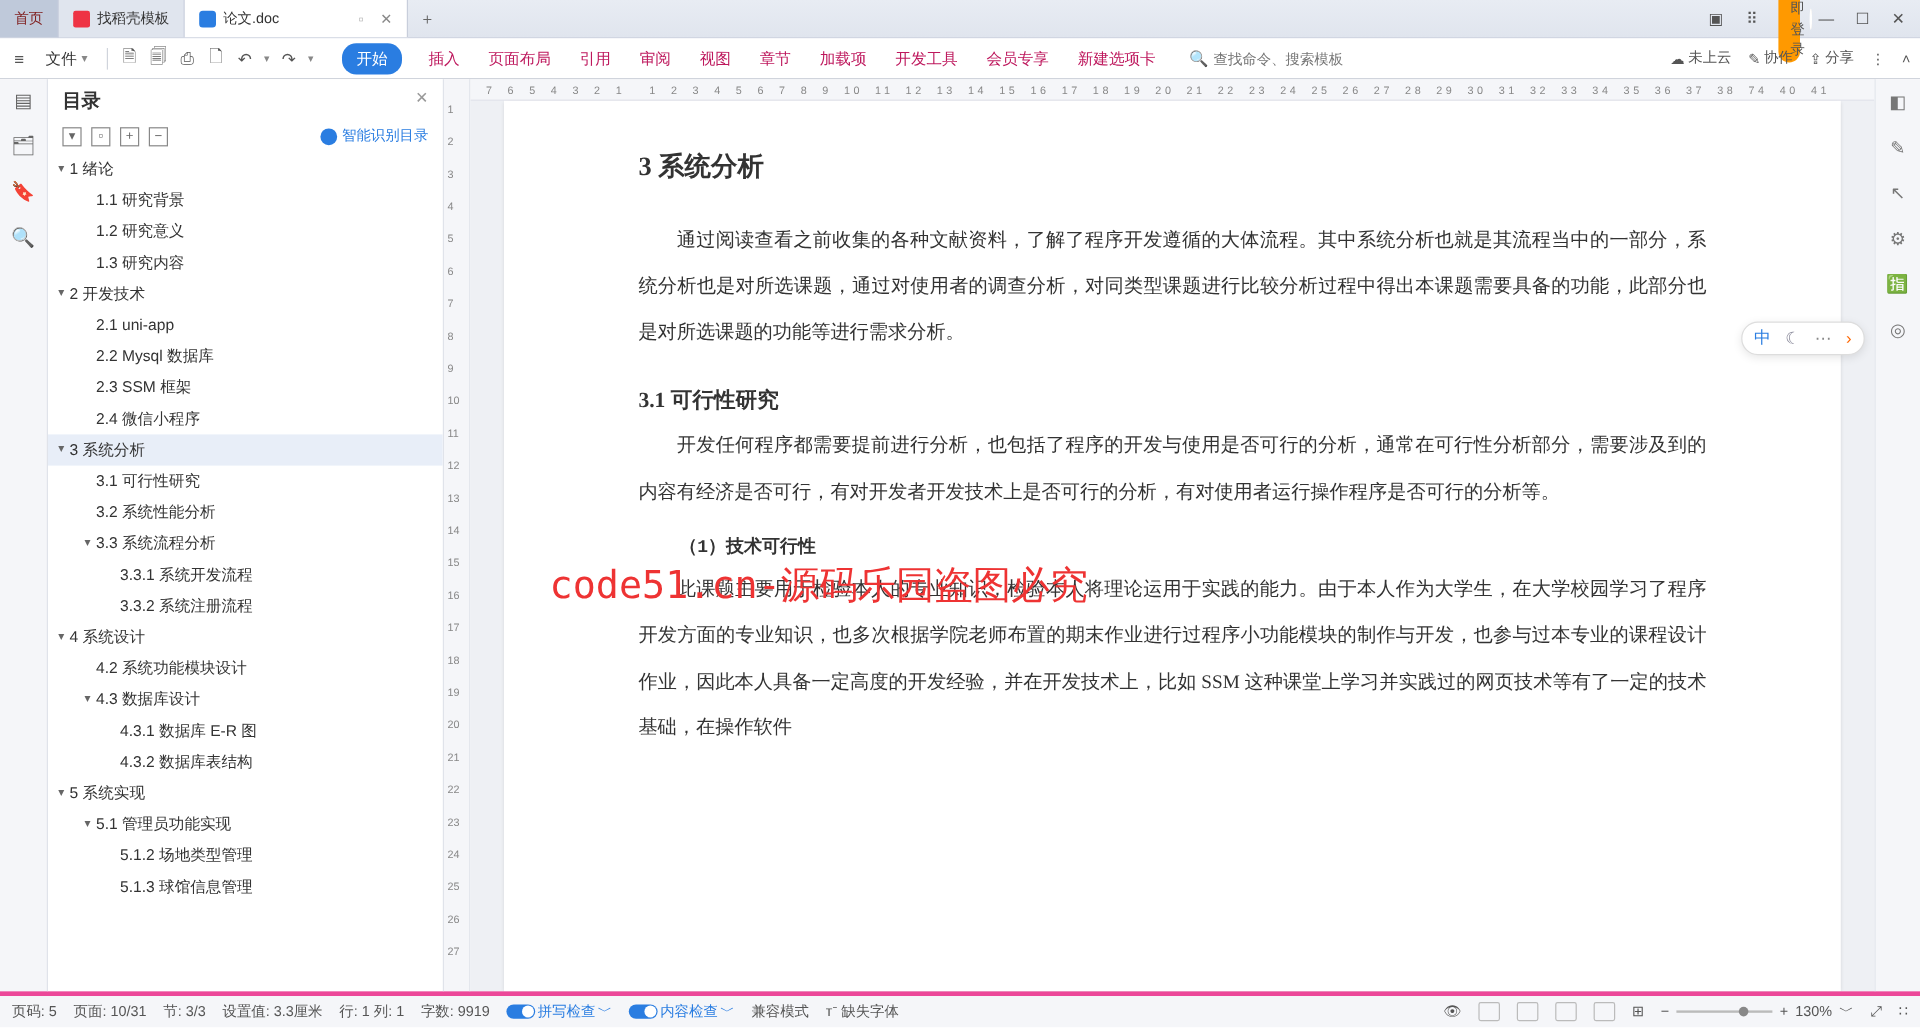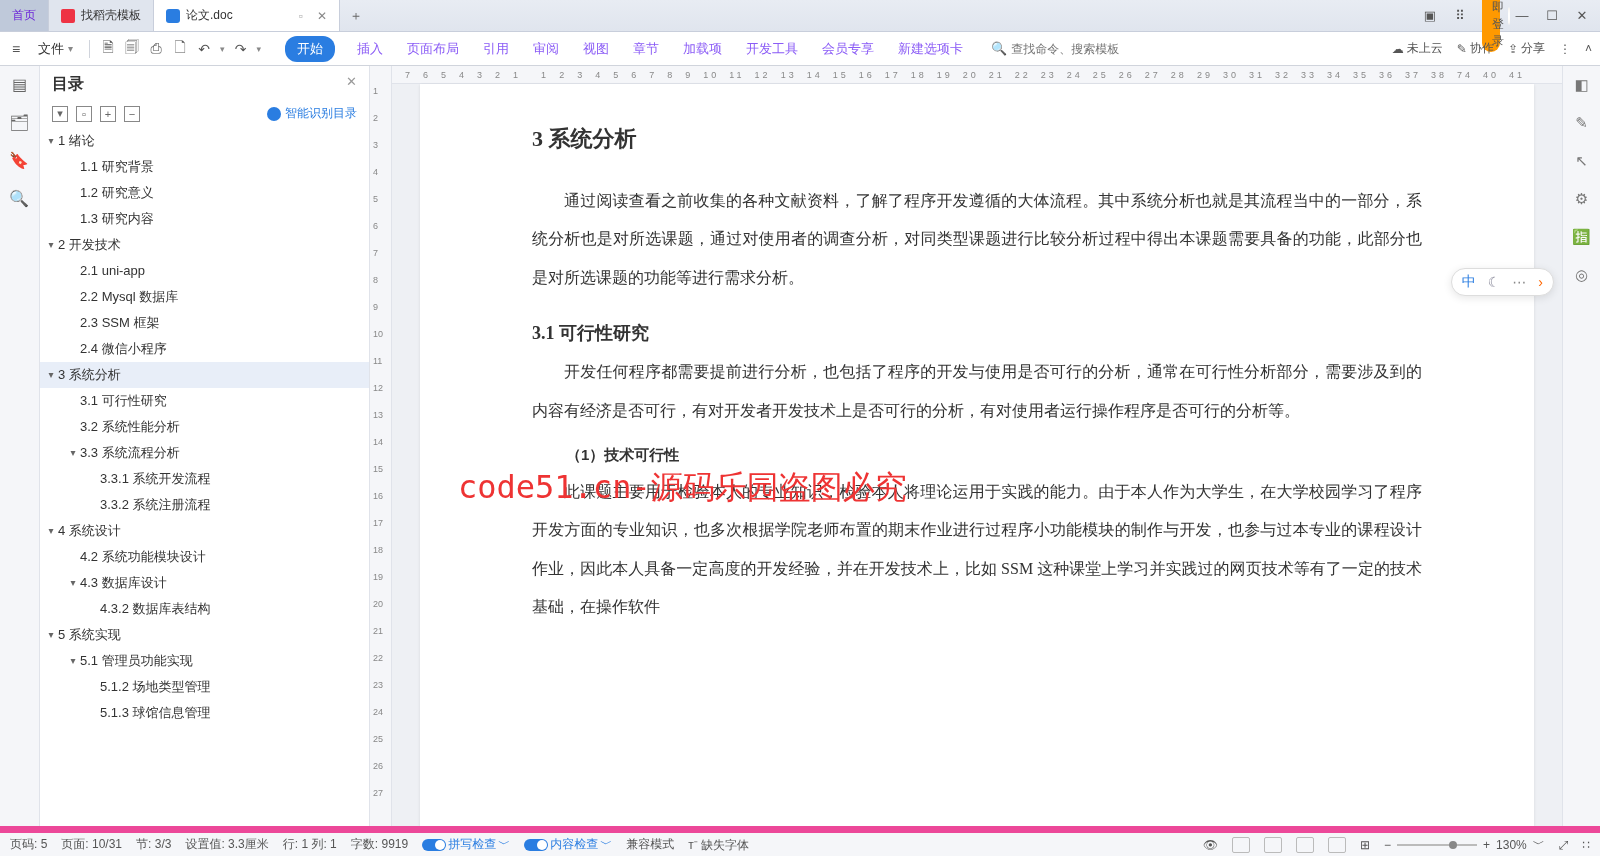--- a/index.html
+++ b/index.html
@@ -1,40 +1,40 @@
 <!DOCTYPE html>
 <html><head>
 <meta charset="utf-8">
 <style>
 * { margin:0; padding:0; box-sizing:border-box; font-family:"Microsoft YaHei","PingFang SC",sans-serif; }
 body { width:1600px; height:860px; background:#fff; overflow:hidden; font-size:13px; color:#333; }
 
 .titlebar { height:32px; background:linear-gradient(#e8ecf3,#e0e5ee); display:flex; align-items:stretch; border-bottom:1px solid #c8cedb; }
 .tab { display:flex; align-items:center; padding:0 12px; gap:6px; border-right:1px solid #c8cedb; font-size:12px; color:#333; cursor:pointer; }
-.tab.home { background:#bfc9da; color:#6d28d9; }
+.tab.home { background:#bfc9da; color:#7f1d1d; }
 .tab.template { background:#e0e5ee; }
 .tab.active { background:#fff; }
 .tab-ico { width:14px; height:14px; display:inline-block; }
 .tab .tab-ico.red { background:#e34; border-radius:2px; }
 .tab .tab-ico.blue { background:#2a7de1; border-radius:3px; }
 .tab-close { margin-left:8px; color:#888; }
 .tab-add { width:32px; display:flex; align-items:center; justify-content:center; color:#666; }
 .titlebar-spacer { flex:1; }
 .win-btns { display:flex; align-items:center; gap:14px; padding:0 10px; }
 .win-btns span { width:16px; text-align:center; color:#555; }
 .login-btn { background:#f90; color:#fff; padding:2px 8px 2px 10px; border-radius:12px; font-size:12px; display:flex; align-items:center; gap:4px; }
 .login-btn .avatar { width:18px; height:18px; background:#ffe0b0; border:1px solid #fff; border-radius:50%; }
 
 .toolbar { height:34px; background:#fff; display:flex; align-items:center; border-bottom:1px solid #d0d4dc; padding:0 8px; gap:6px; font-size:13px; }
 .tb-left { display:flex; align-items:center; gap:8px; }
 .tb-file { display:flex; align-items:center; gap:4px; color:#333; padding:2px 6px; }
 .tb-ico { width:16px; height:16px; color:#555; display:inline-flex; align-items:center; justify-content:center; font-size:14px; }
 .tb-sep { width:1px; height:18px; background:#d0d4dc; margin:0 2px; }
 .ribbon-tabs { display:flex; align-items:center; gap:20px; margin-left:18px; }
-.ribbon-tab { color:#8b5cf6; padding:4px 2px; }
+.ribbon-tab { color:#be185d; padding:4px 2px; }
 .ribbon-tab.on { background:#2a7de1; color:#fff; padding:4px 12px; border-radius:12px; }
 .search-box { margin-left:20px; display:flex; align-items:center; color:#aaa; gap:4px; }
 .search-box input { border:none; outline:none; font-size:12px; color:#888; width:140px; }
 .tb-right { margin-left:auto; display:flex; align-items:center; gap:14px; color:#555; font-size:12px; }
 .tb-right .item { display:flex; align-items:center; gap:3px; }
 
 .main { display:flex; height:760px; }
 .rail { width:40px; background:#f5f6f9; border-right:1px solid #e0e3ea; display:flex; flex-direction:column; align-items:center; padding-top:8px; gap:18px; }
 .rail .ri { width:20px; height:20px; color:#666; display:flex; align-items:center; justify-content:center; font-size:16px; }
 
@@ -57,31 +57,31 @@
 .ruler-v { width:22px; background:#f5f6f9; border-right:1px solid #e0e3ea; position:relative; font-size:9px; color:#888; }
 .ruler-v .tick { position:absolute; left:3px; }
 
 .doc-area { flex:1; background:#eef0f4; position:relative; overflow:hidden; }
 .ruler-h { height:18px; background:#f5f6f9; border-bottom:1px solid #e0e3ea; display:flex; align-items:center; font-size:9px; color:#888; padding-left:8px; letter-spacing:3px; white-space:nowrap; overflow:hidden; }
 .ruler-h span { margin:0 5px; }
 .page { background:#fff; margin:0 28px; height:742px; padding:40px 112px 20px 112px; box-shadow:0 1px 3px rgba(0,0,0,.1); position:relative; }
 .page h2 { font-size:22px; font-weight:bold; margin-bottom:28px; font-family:SimSun,serif; }
 .page p { font-size:16px; line-height:2.4; text-align:justify; font-family:SimSun,serif; text-indent:2em; }
 .page h3 { font-size:18px; font-weight:bold; margin:24px 0 8px; font-family:SimSun,serif; }
-.page h4 { font-size:15px; margin:16px 0 8px 34px; font-family:Liberation Sans, sans-serif; }
+.page h4 { font-size:15px; margin:16px 0 8px 34px; font-family:Liberation Mono, monospace; }
 .watermark { position:absolute; left:38px; top:382px; color:#e33; font-size:32px; font-family:Consolas,monospace; font-weight:normal; white-space:nowrap; }
 
 .right-rail { width:38px; background:#f5f6f9; border-left:1px solid #e0e3ea; display:flex; flex-direction:column; align-items:center; padding-top:10px; gap:20px; }
 .right-rail .ri { width:18px; height:18px; color:#777; font-size:15px; display:flex; align-items:center; justify-content:center; }
 .float-tools { position:absolute; right:46px; top:268px; background:#fff; border:1px solid #ddd; border-radius:18px; padding:4px 10px; display:flex; align-items:center; gap:12px; box-shadow:0 2px 8px rgba(0,0,0,.1); font-size:14px; }
 .float-tools .ft { color:#2a7de1; }
 .float-tools .moon { color:#889; }
 .float-tools .arr { color:#f60; }
 
-.statusbar { height:30px; background:#f5f6f9; border-top:7px solid #ec4899; display:flex; align-items:center; padding:0 10px; font-size:12px; color:#555; gap:14px; }
+.statusbar { height:30px; background:#f5f6f9; border-top:4px solid #ec4899; display:flex; align-items:center; padding:0 10px; font-size:12px; color:#555; gap:14px; }
 .statusbar .chk { color:#2a7de1; display:flex; align-items:center; gap:2px; }
 .statusbar .chk .sw { width:24px; height:12px; background:#2a7de1; border-radius:6px; position:relative; }
 .statusbar .chk .sw::after { content:""; position:absolute; right:1px; top:1px; width:10px; height:10px; background:#fff; border-radius:50%; }
 .statusbar .spacer { flex:1; }
 .statusbar .vbtn { width:18px; height:16px; border:1px solid #bbb; border-radius:2px; }
 .statusbar .zoom { display:flex; align-items:center; gap:6px; }
 .statusbar .zline { width:80px; height:2px; background:#bbb; position:relative; }
 .statusbar .zline::after { content:""; position:absolute; left:52px; top:-3px; width:8px; height:8px; background:#888; border-radius:50%; }
 </style>
 </head>
@@ -256,20 +256,24 @@
           <span class="chev">▾</span>
           <span>4  系统设计</span>
         </div>
         <div class="toc-item lv1">
           <span class="chev"></span>
           <span>4.2 系统功能模块设计</span>
         </div>
         <div class="toc-item lv1">
           <span class="chev">▾</span>
           <span>4.3 数据库设计</span>
+        </div>
+        <div class="toc-item lv2">
+          <span class="chev"></span>
+          <span>4.3.1 数据库 E-R 图</span>
         </div>
         <div class="toc-item lv2">
           <span class="chev"></span>
           <span>4.3.2 数据库表结构</span>
         </div>
         <div class="toc-item lv0">
           <span class="chev">▾</span>
           <span>5  系统实现</span>
         </div>
         <div class="toc-item lv1">

